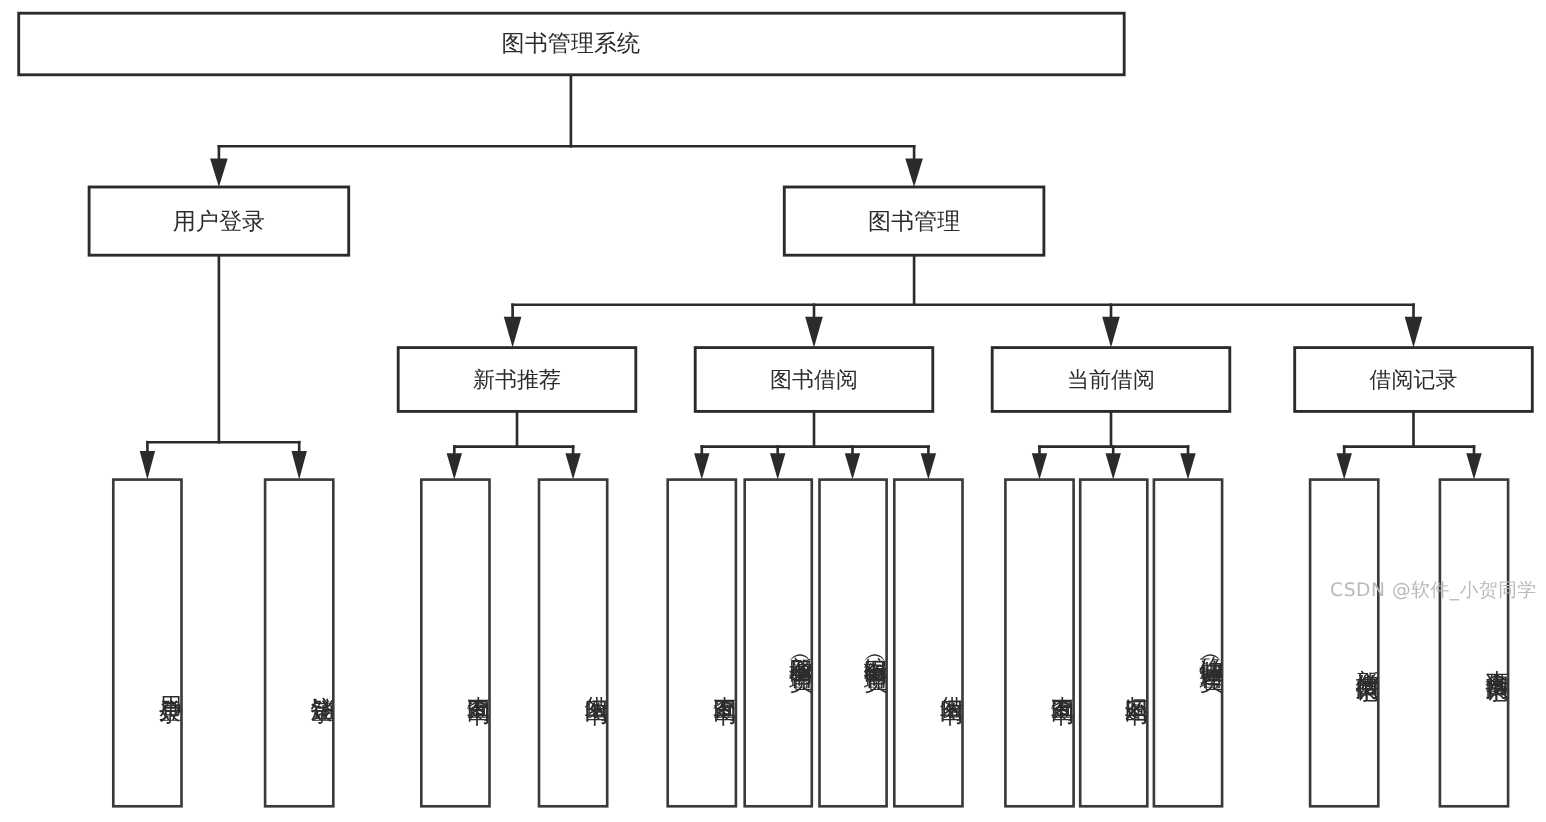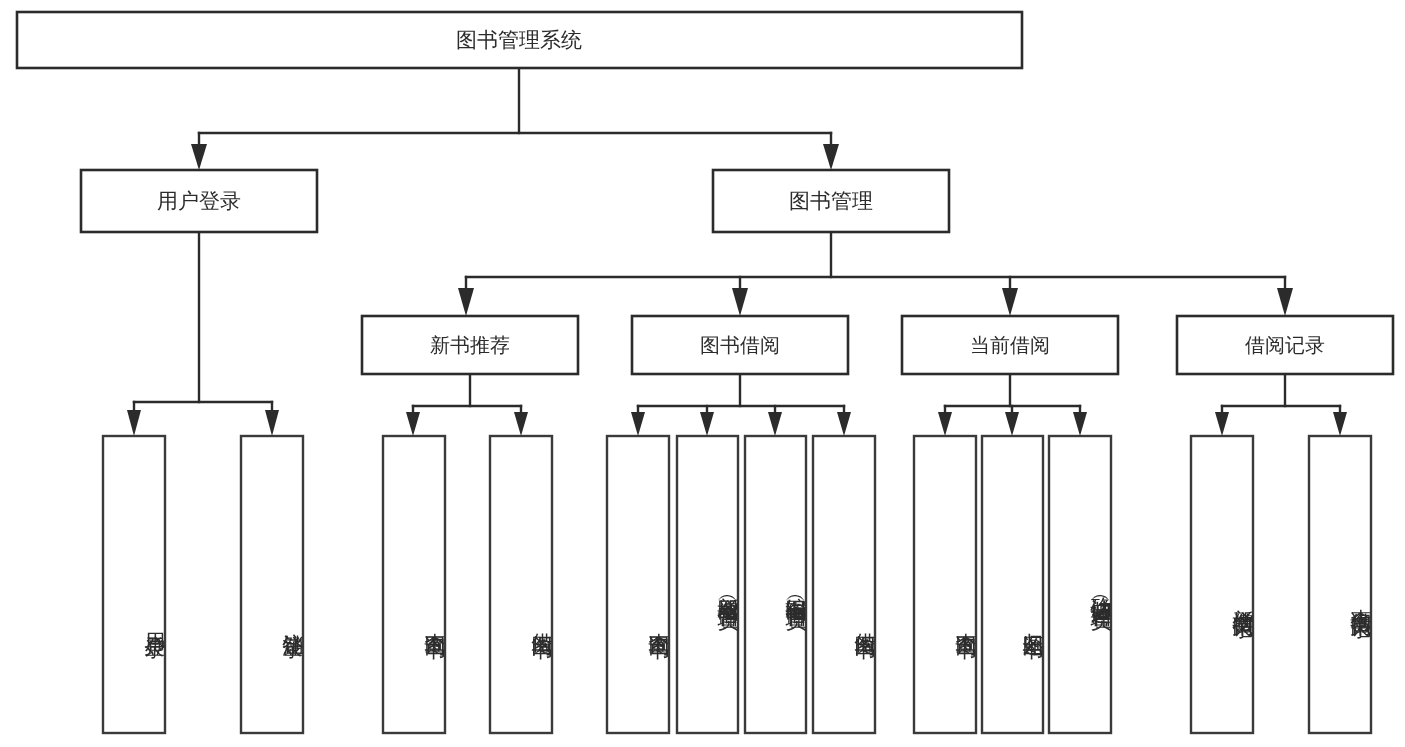--- a/index.html
+++ b/index.html
@@ -241,14 +241,15 @@
   <div class="leaf-label-wrap" style="left:745px; top:444px; width:61px; height:289px;">编辑图书（管理员）</div>
   <div class="leaf-label-wrap" style="left:813px; top:506px; width:62px; height:227px;">借阅图书</div>
 
   <div class="leaf-label-wrap" style="left:914px; top:506px; width:62px; height:227px;">查询图书</div>
   <div class="leaf-label-wrap" style="left:982px; top:506px; width:61px; height:227px;">归还图书</div>
   <div class="leaf-label-wrap" style="left:1049px; top:444px; width:62px; height:289px;">确认归还（管理员）</div>
 
   <div class="leaf-label-wrap" style="left:1191px; top:462px; width:62px; height:271px;">新增借阅记录</div>
   <div class="leaf-label-wrap" style="left:1309px; top:462px; width:62px; height:271px;">查询借阅记录</div>
 
+  <div class="watermark">CSDN @软件_小贺同学</div>
 
 </div>
 
 </body></html>

